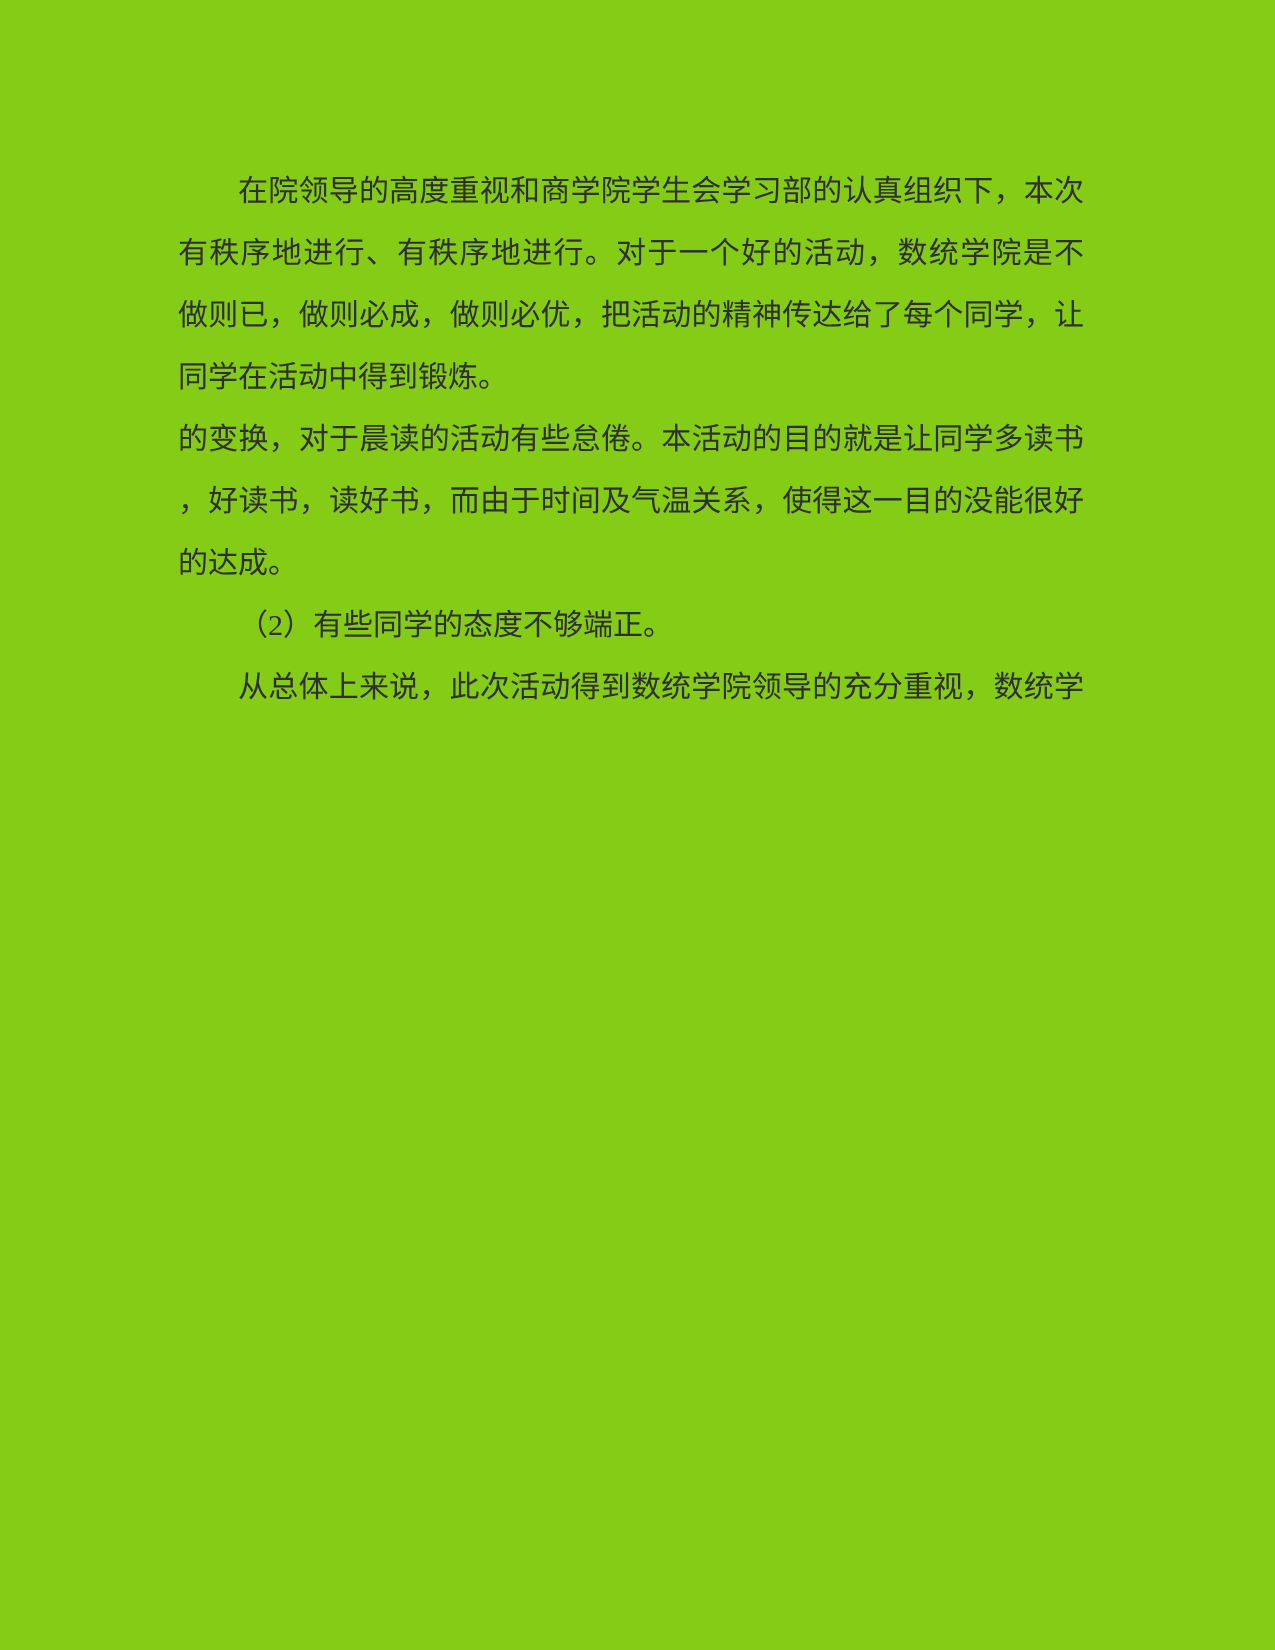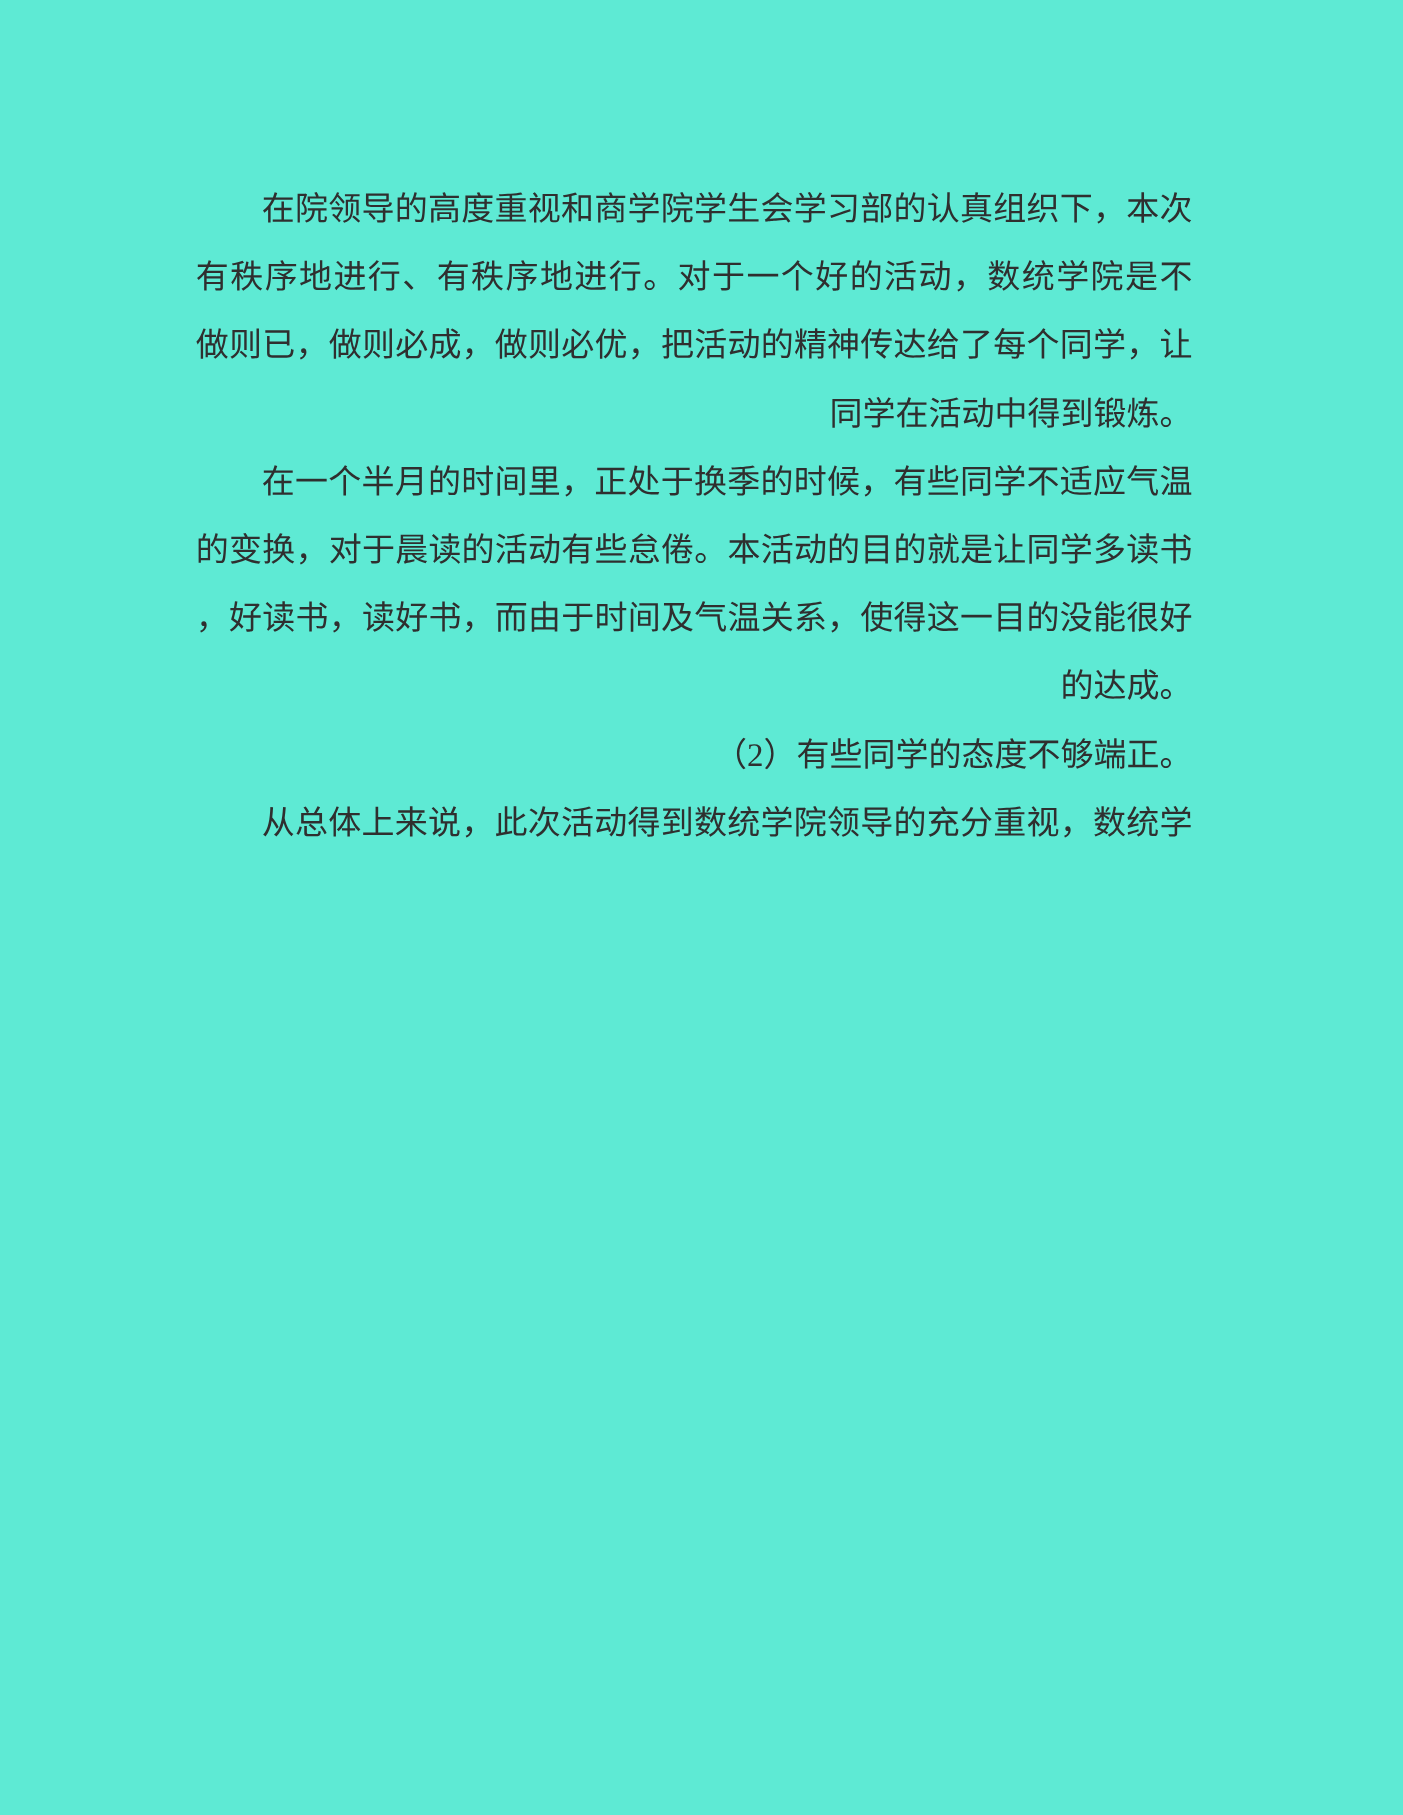--- a/index.html
+++ b/index.html
@@ -10,39 +10,39 @@
     width: 1275px;
     height: 1650px;
     background: #ffffff;
     font-family: "Liberation Serif", "DejaVu Serif", serif;
     overflow: hidden;
   }
   .page {
     position: relative;
     width: 1275px;
     height: 1650px;
-    background: #5eead4;
+    background: #84cc16;
   }
   .doc-body {
     position: absolute;
     left: 178px;
     top: 160px;
     width: 906px;
   }
   .paragraph {
     margin: 0;
     padding: 0;
   }
   .line {
     font-size: 30px;
     height: 62px;
     line-height: 62px;
     color: #2f2f2f;
     font-weight: 400;
-    text-align: right;
+    text-align: left;
   }
   
   .line.fill {
     text-align: justify;
     text-align-last: justify;
   }
   
   .line.first {
     text-indent: 2em;
   }
@@ -52,21 +52,20 @@
 
 <div class="page">
   <div class="doc-body">
       <div class="paragraph">
         <div class="line first fill">在院领导的高度重视和商学院学生会学习部的认真组织下，本次</div>
         <div class="line fill">有秩序地进行、有秩序地进行。对于一个好的活动，数统学院是不</div>
         <div class="line fill">做则已，做则必成，做则必优，把活动的精神传达给了每个同学，让</div>
         <div class="line">同学在活动中得到锻炼。</div>
       </div>
       <div class="paragraph">
-        <div class="line first fill">在一个半月的时间里，正处于换季的时候，有些同学不适应气温</div>
         <div class="line fill">的变换，对于晨读的活动有些怠倦。本活动的目的就是让同学多读书</div>
         <div class="line fill">，好读书，读好书，而由于时间及气温关系，使得这一目的没能很好</div>
         <div class="line">的达成。</div>
       </div>
       <div class="paragraph">
         <div class="line first">（2）有些同学的态度不够端正。</div>
       </div>
       <div class="paragraph">
         <div class="line first fill">从总体上来说，此次活动得到数统学院领导的充分重视，数统学</div>
       </div>

